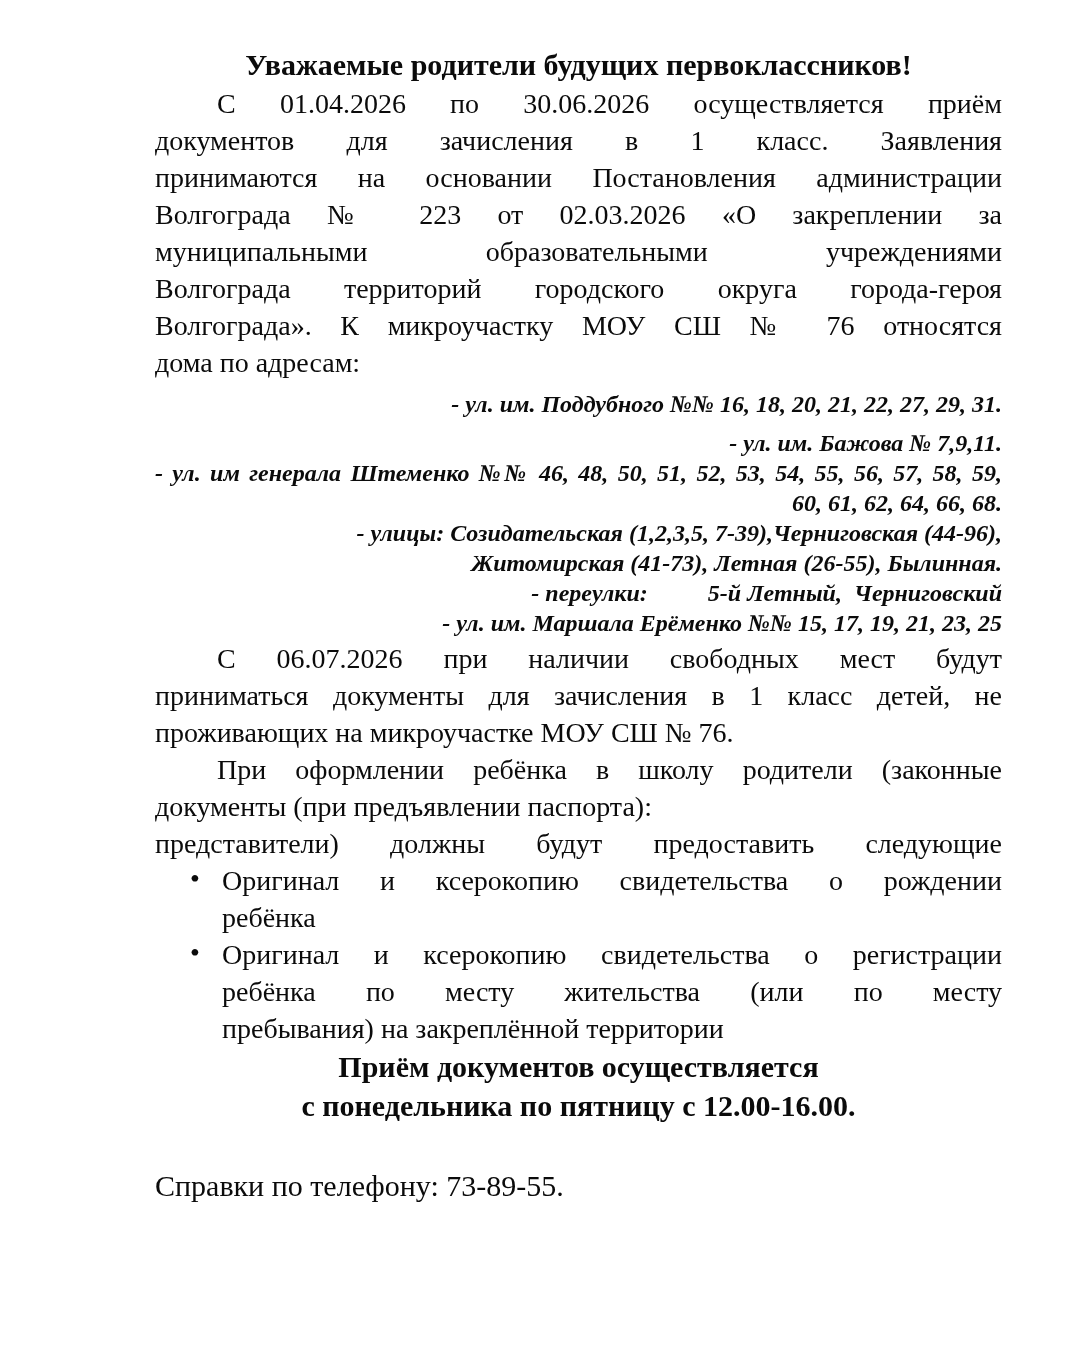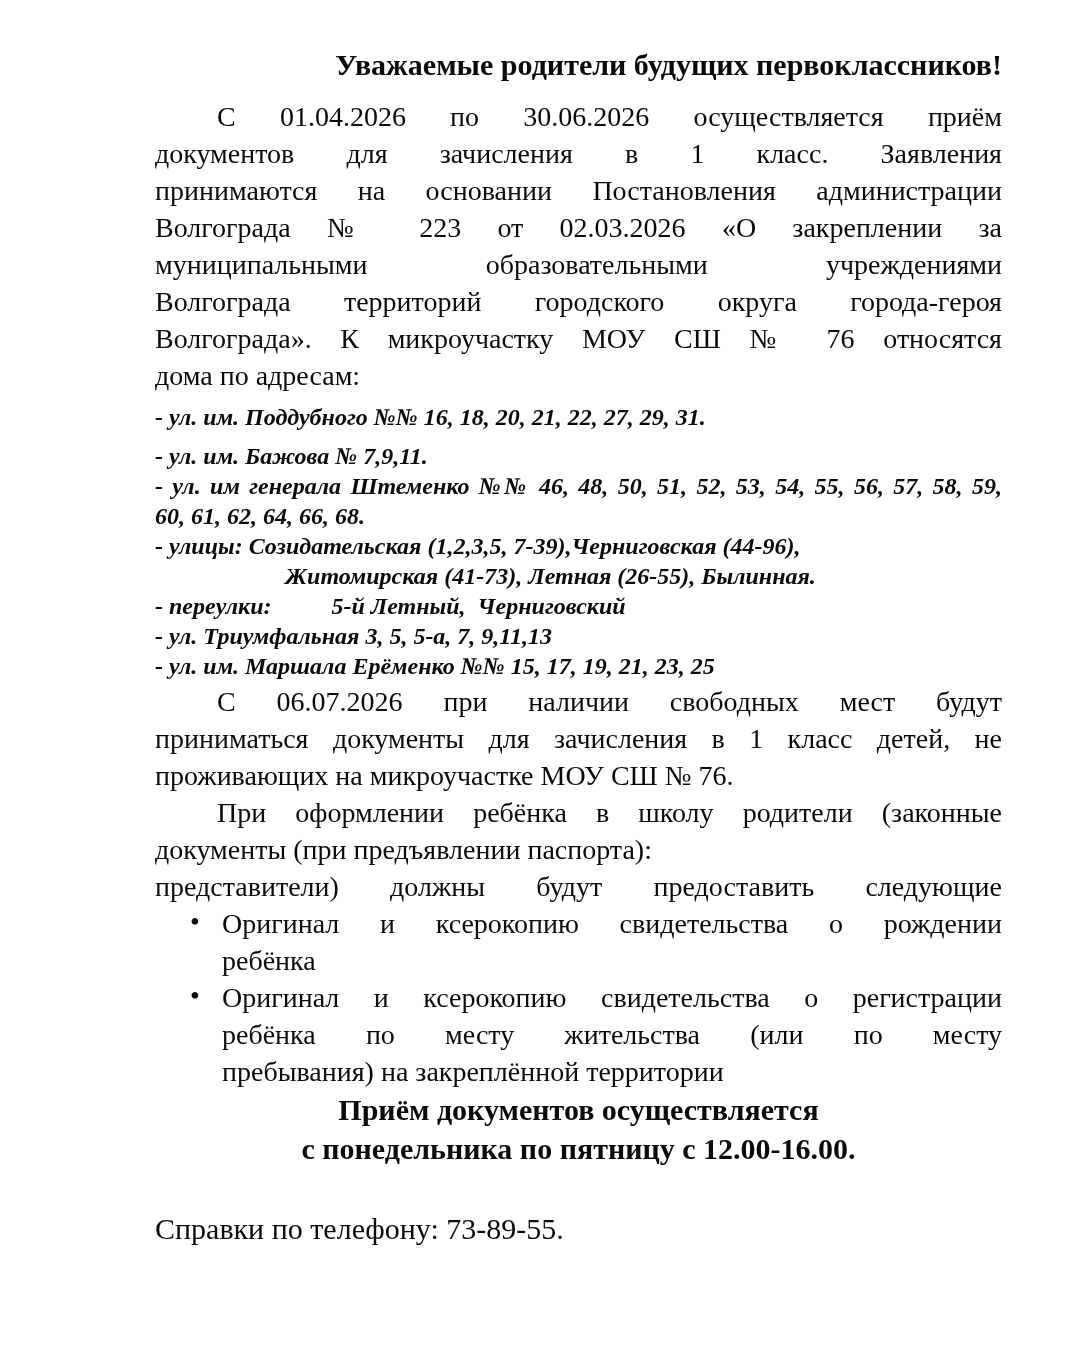--- a/index.html
+++ b/index.html
@@ -9,35 +9,36 @@
     background: #ffffff;
     color: #0b0b0b;
     font-family: "Liberation Serif", "DejaVu Serif", serif;
     overflow: hidden;
   }
   .page { padding: 46px 75px 0 155px; }
 
   .title {
     font-size: 30px;
     font-weight: 700;
-    text-align: right;
+    text-align: center;
     line-height: 38px;
-    margin-bottom: 14px;
+    margin-bottom: 1px;
   }
 
   .line { font-size: 28px; line-height: 37px; }
   .j    { text-align: justify; text-align-last: justify; }
   .ind  { text-indent: 62px; }
 
   .addr-list { margin-top: 8px; margin-bottom: 2px; }
   .addr {
     font-size: 24px;
     line-height: 30px;
     font-weight: 700;
     font-style: italic;
+    text-align: right;
   }
   .addr.sp { margin-bottom: 9px; }
   .addr.j  { text-align: justify; text-align-last: justify; }
   .addr-indent { padding-left: 130px; }
   .pre  { white-space: pre-wrap; }
 
   .bullet-item { position: relative; padding-left: 67px; }
   .bullet-item .dot {
     position: absolute;
     left: 35px;
@@ -78,21 +79,20 @@
   </div>
 
   <div class="addr-list">
     <div class="addr sp">- ул. им. Поддубного №№ 16, 18, 20, 21, 22, 27, 29, 31.</div>
     <div class="addr">- ул. им. Бажова № 7,9,11.</div>
     <div class="addr j">- ул. им генерала Штеменко №№ 46, 48, 50, 51, 52, 53, 54, 55, 56, 57, 58, 59,</div>
     <div class="addr">60, 61, 62, 64, 66, 68.</div>
     <div class="addr">- улицы: Созидательская (1,2,3,5, 7-39),Черниговская (44-96),</div>
     <div class="addr addr-indent">Житомирская (41-73), Летная (26-55), Былинная.</div>
     <div class="addr pre">- переулки:          5-й Летный,  Черниговский</div>
-    <div class="addr">- ул. Триумфальная 3, 5, 5-а, 7, 9,11,13</div>
     <div class="addr">- ул. им. Маршала Ерёменко №№ 15, 17, 19, 21, 23, 25</div>
   </div>
 
   <div>
     <div class="line j ind">С 06.07.2026 при наличии свободных мест будут</div>
     <div class="line j">приниматься документы для зачисления в 1 класс детей, не</div>
     <div class="line">проживающих на микроучастке МОУ СШ № 76.</div>
   </div>
 
   <div>

